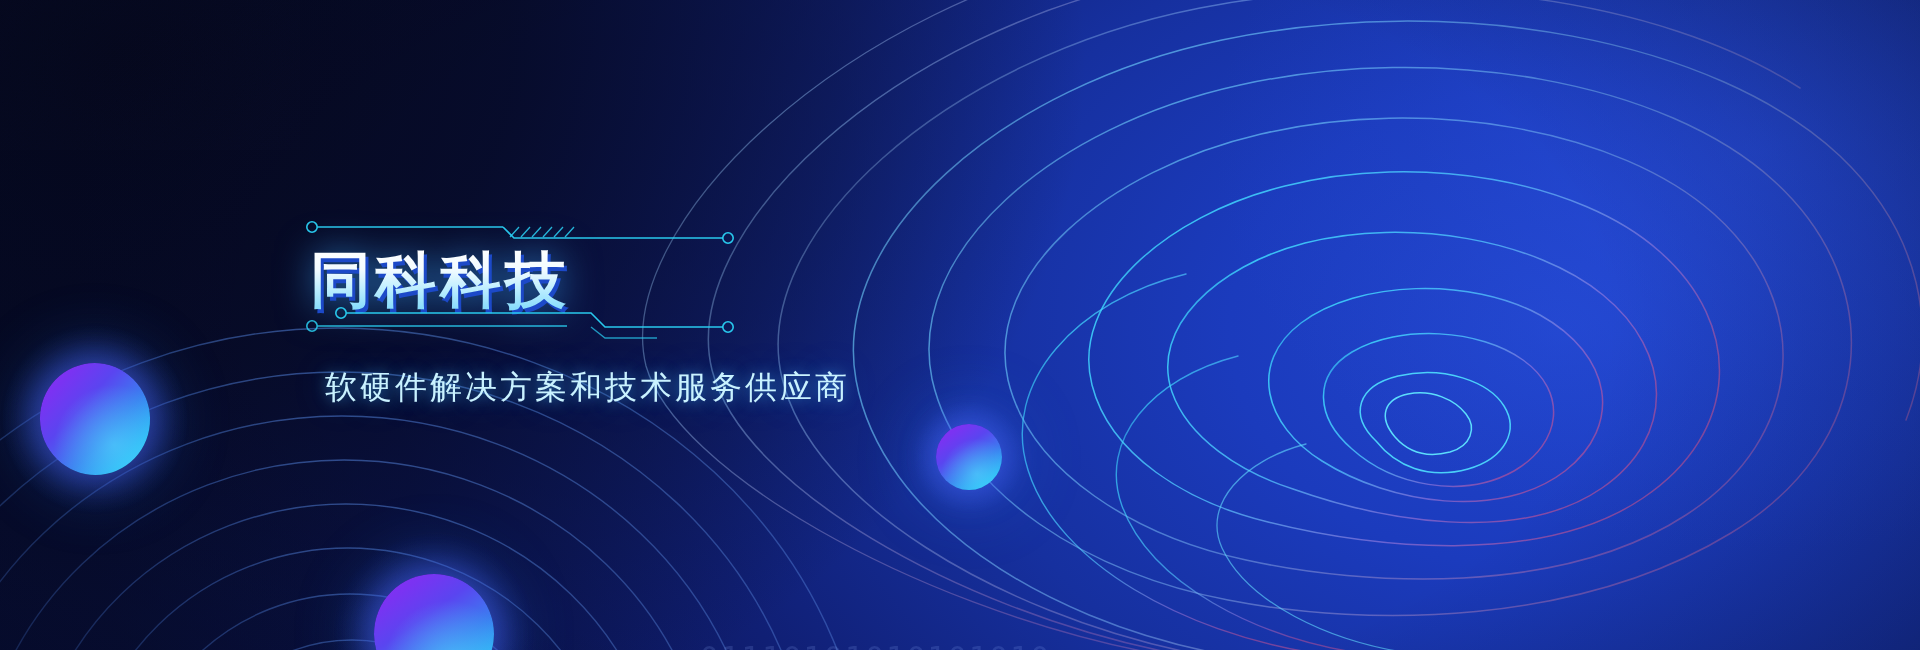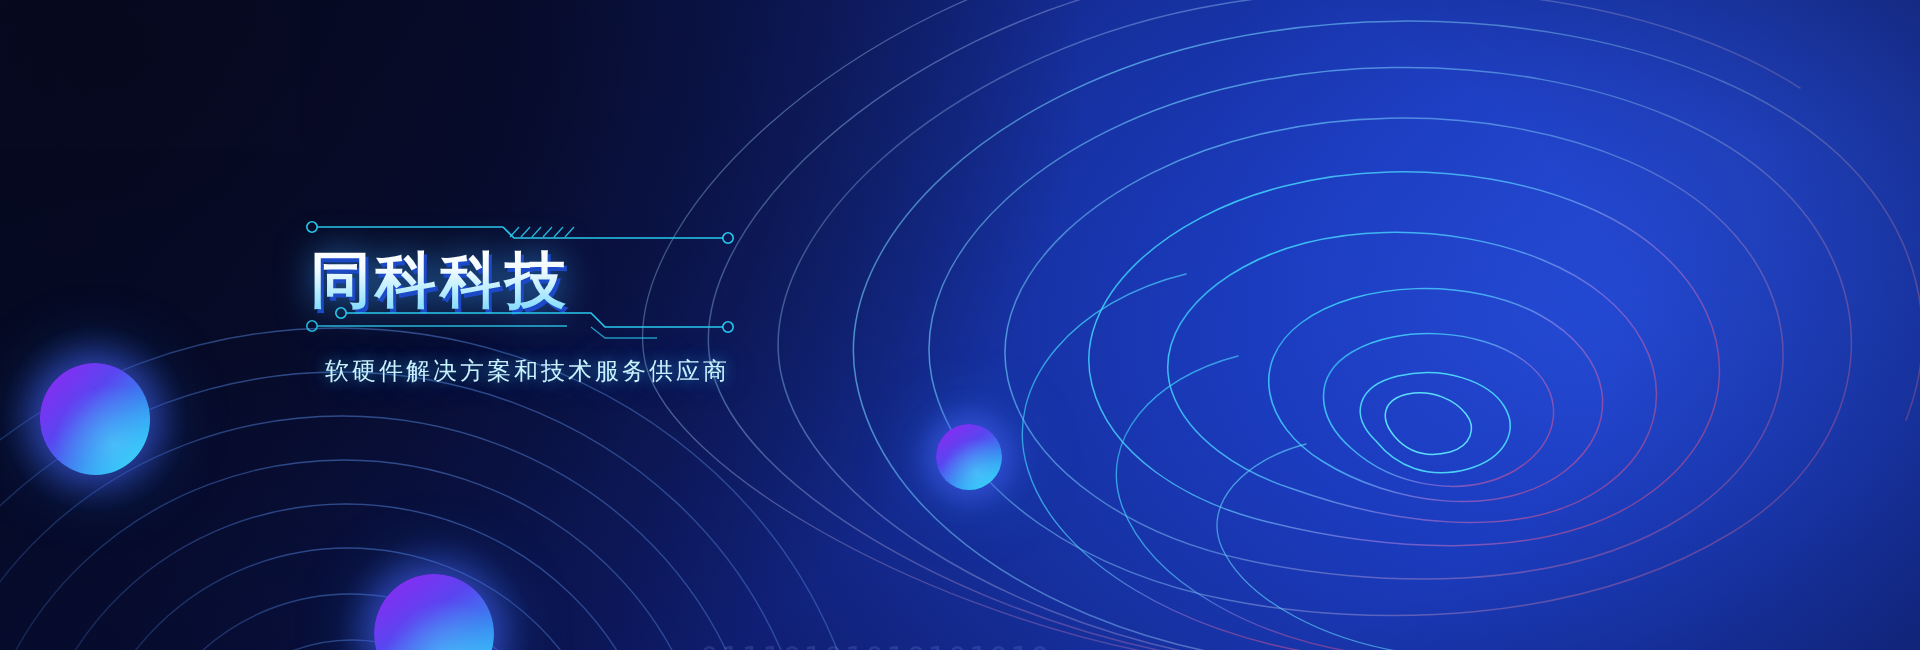--- a/index.html
+++ b/index.html
@@ -74,22 +74,22 @@
     font-size:61px;line-height:64px;font-weight:700;
     letter-spacing:4px;
     font-family:"DejaVu Sans","Liberation Sans",sans-serif;
     background:linear-gradient(180deg,#ffffff 0%,#f2fbff 34%,#bdeeff 64%,#7fd9fb 100%);
     -webkit-background-clip:text;background-clip:text;color:transparent;
     -webkit-text-fill-color:transparent;
     filter:drop-shadow(3px 4px 0 #1c49c8) drop-shadow(0 0 18px rgba(60,170,255,.55));
     white-space:nowrap;
   }
   #subtitle{
-    position:absolute;left:325px;top:351px;
-    font-size:24px;letter-spacing:3px;line-height:40px;
+    position:absolute;left:325px;top:367px;
+    font-size:32px;letter-spacing:3px;line-height:40px;
     color:#c9f2ff;
     font-family:"DejaVu Sans","Liberation Sans",sans-serif;
     text-shadow:0 0 14px rgba(70,190,255,.6),0 0 34px rgba(40,130,255,.35);
     white-space:nowrap;
   }
 </style>
 </head>
 <body>
 
 <div id="stage">

